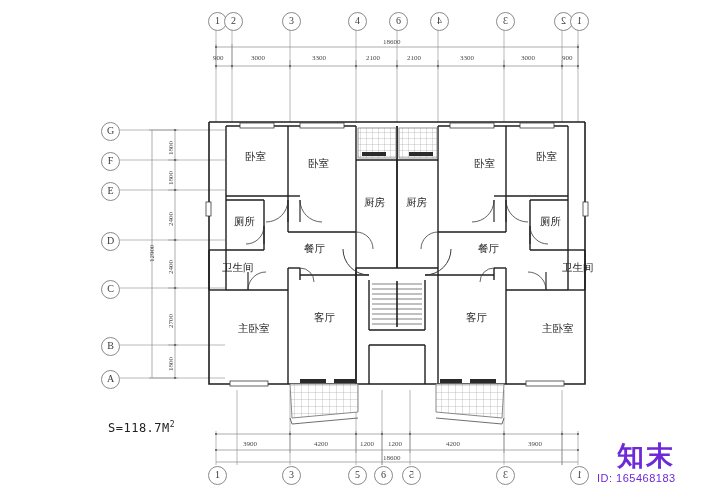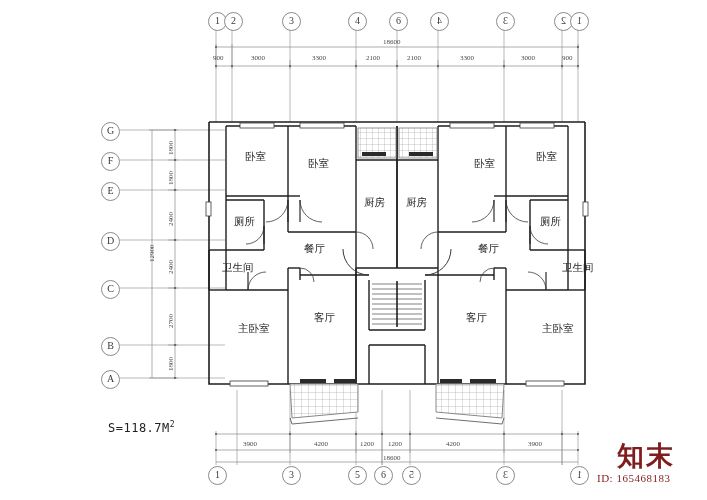--- a/index.html
+++ b/index.html
@@ -11,25 +11,25 @@
             color:#3a3a3a;background:#fff;}
   .grid-bub.flip{transform:scaleX(-1);}
   .dim{position:absolute;font-size:7px;color:#4a4a4a;letter-spacing:0;}
   .dimv{position:absolute;font-size:7px;color:#4a4a4a;
         transform:rotate(-90deg);transform-origin:left top;white-space:nowrap;}
   .room{position:absolute;font-size:10.5px;color:#1f1f1f;white-space:nowrap;
         font-family:"DejaVu Sans","Liberation Sans",sans-serif;}
   .area{position:absolute;font-size:12px;color:#222;letter-spacing:.5px;
         font-family:"DejaVu Sans Mono","Liberation Mono",monospace;}
   .area sup{font-size:8px;}
-  .wm{position:absolute;color:#7f1d1d;user-select:none;}
+  .wm{position:absolute;color:#6d28d9;user-select:none;}
   .wm-main{font-size:27px;font-weight:bold;letter-spacing:2px;
            font-family:"DejaVu Sans","Liberation Sans",sans-serif;}
   .wm-id{font-size:11px;letter-spacing:.5px;
-         font-family:Liberation Serif, serif;}
+         font-family:Liberation Sans, sans-serif;}
 </style>
 </head>
 <body>
 
 <svg id="plan" viewBox="0 0 707 500" xmlns="http://www.w3.org/2000/svg">
   <defs>
     <pattern id="tile" width="7" height="7" patternUnits="userSpaceOnUse">
       <rect width="7" height="7" fill="#ffffff"></rect>
       <path d="M0 0 H7 M0 0 V7" stroke="#9a9a9a" stroke-width="0.6"></path>
     </pattern>

